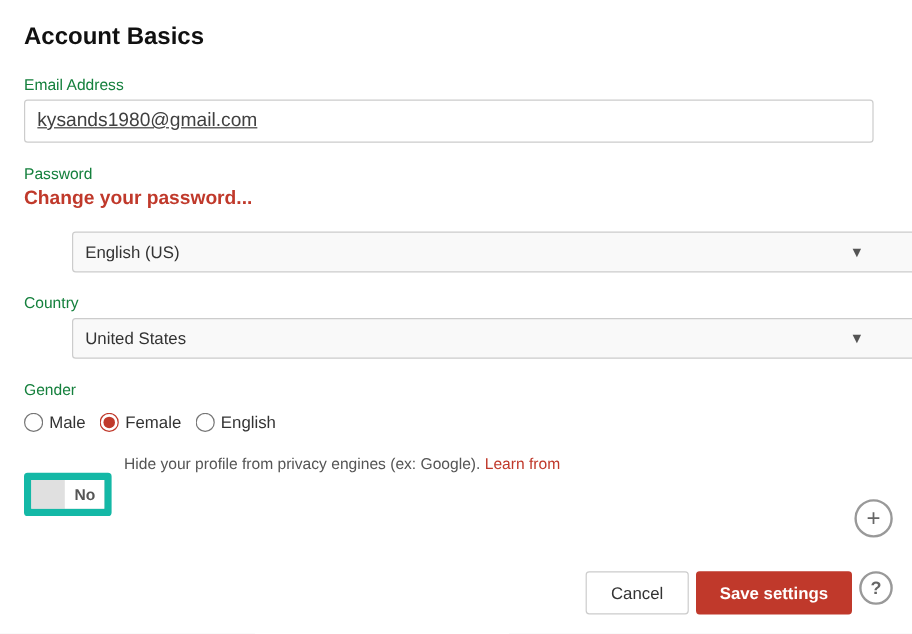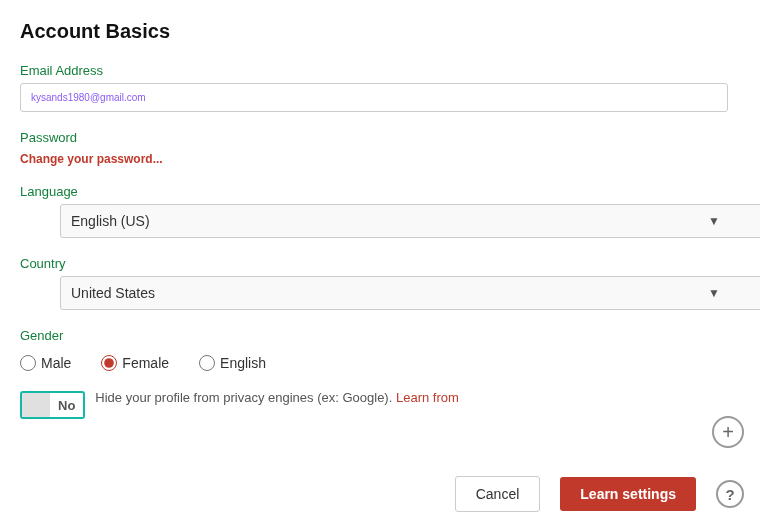--- a/index.html
+++ b/index.html
@@ -41,30 +41,31 @@
       font-size: 13px;
       color: #15803d;
       margin-bottom: 5px;
     }
 
     .form-input {
       width: 100%;
       padding: 8px 10px;
       border: 1px solid #ccc;
       border-radius: 3px;
-      font-size: 10px;
-      color: #8b5cf6;
+      font-size: 16px;
+      color: #404040;
       background: #fff;
       outline: none;
+      text-decoration: underline;
     }
 
     .change-password-link {
       color: #c0392b;
       font-weight: bold;
-      font-size: 12px;
+      font-size: 16px;
       cursor: pointer;
       text-decoration: none;
     }
 
     .form-select-wrapper {
       position: relative;
       width: 100%;
     }
 
     .form-select {
@@ -88,21 +89,21 @@
       top: 50%;
       transform: translateY(-50%);
       pointer-events: none;
       color: #555;
       font-size: 12px;
     }
 
     .gender-group {
       display: flex;
       align-items: center;
-      gap: 30px;
+      gap: 12px;
       margin-top: 12px;
     }
 
     .radio-label {
       display: flex;
       align-items: center;
       gap: 5px;
       cursor: pointer;
       font-size: 14px;
       color: #333;
@@ -120,23 +121,23 @@
       align-items: flex-start;
       gap: 10px;
     }
 
     .toggle-wrapper {
       display: flex;
       align-items: center;
       background: #e0e0e0;
       border-radius: 3px;
       overflow: hidden;
-      border: 2px solid #14b8a6;
+      border: 6px solid #14b8a6;
       flex-shrink: 0;
-      margin-top: 2px;
+      margin-top: 16px;
     }
 
     .toggle-off {
       background: #e0e0e0;
       width: 28px;
       height: 24px;
     }
 
     .toggle-no-btn {
       background: #fff;
@@ -158,22 +159,21 @@
     .privacy-text a {
       color: #c0392b;
       text-decoration: none;
     }
 
     .bottom-bar {
       position: absolute;
       bottom: 16px;
       right: 16px;
       display: flex;
-      align-items: center;
-      gap: 20px;
+      gap: 6px;
     }
 
     .cancel-btn {
       padding: 9px 20px;
       background: #fff;
       border: 1px solid #ccc;
       border-radius: 3px;
       font-size: 14px;
       color: #333;
       cursor: pointer;
@@ -233,21 +233,20 @@
     <label class="form-label">Email Address</label>
     <input class="form-input" type="text" value="kysands1980@gmail.com" style="">
   </div>
 
   <div class="form-group">
     <label class="form-label">Password</label>
     <a class="change-password-link">Change your password...</a>
   </div>
 
   <div class="form-group">
-    <label class="form-label">Language</label>
     <div class="form-select-wrapper">
       <select class="form-select">
         <option value="English (US)" selected="">English (US)</option>
         <option value="Spanish">Spanish</option>
         <option value="French">French</option>
         <option value="German">German</option>
         <option value="Japanese">Japanese</option>
       </select>
       <span class="select-arrow">▼</span>
     </div>
@@ -295,17 +294,17 @@
         <span>Hide your profile from privacy engines (ex: Google).</span>
         <a href="#">Learn from</a>
       </span>
     </div>
   </div>
 
   <div class="plus-btn">+</div>
 
   <div class="bottom-bar">
     <button class="cancel-btn">Cancel</button>
-    <button class="save-btn">Learn settings</button>
+    <button class="save-btn">Save settings</button>
     <div class="help-btn">?</div>
   </div>
 
 </div>
 
 </body></html>

